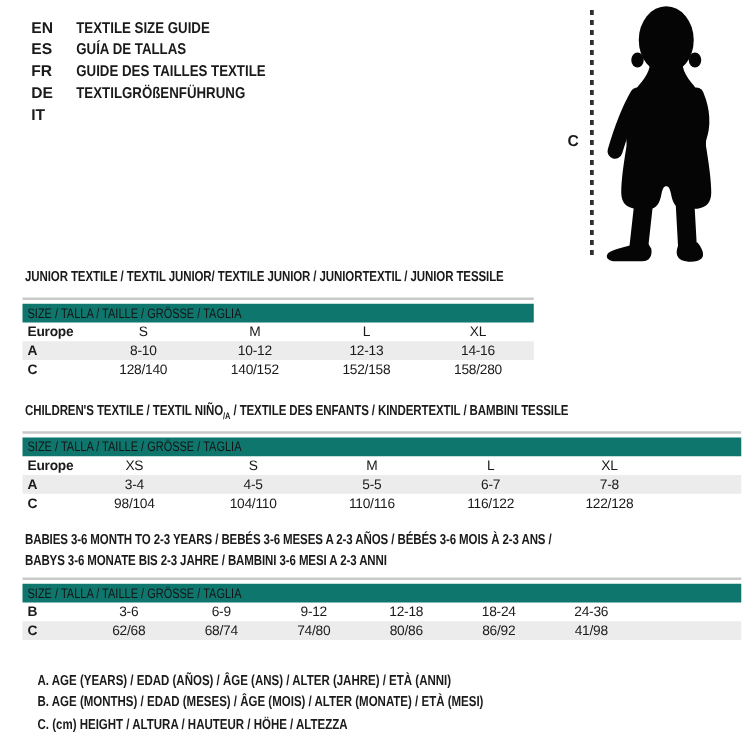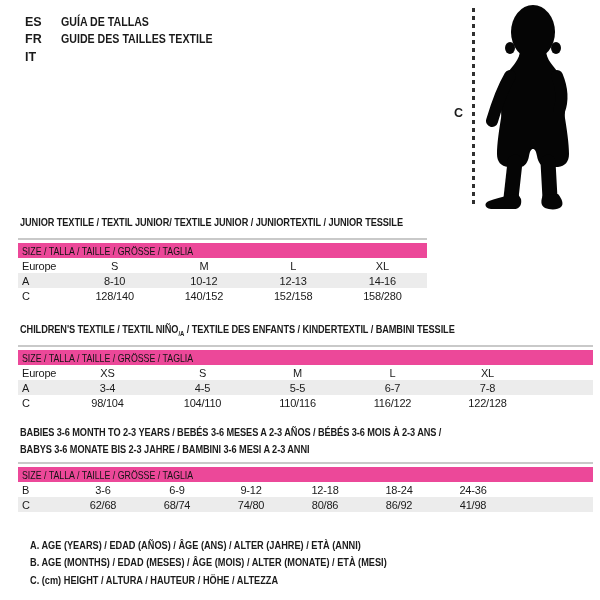--- a/index.html
+++ b/index.html
@@ -33,53 +33,61 @@
   .title-babies   { left:20px; top:424px; line-height:16.5px; }
   .table-title sub { font-size:7.5px; }
 
   
   .size-table { position:absolute; }
   .t1 { left:18px; top:238px; width:409px; }
   .t2 { left:18px; top:345px; width:575px; }
   .t3 { left:18px; top:462px; width:575px; }
 
   .rule { height:2px; background:#c9c9c9; }
-  .thead { margin-top:3px; height:15px; background:#ec4899;
+  .thead { margin-top:3px; height:15px; background:#0f766e;
            display:flex; align-items:center; padding-left:4px;
            font-size:11px; color:#141414; }
   .thead span { display:inline-block; transform:scaleX(0.8);
                 transform-origin:left center; white-space:nowrap; }
   .trow { height:15px; display:flex; align-items:center;
           font-size:11px; letter-spacing:-0.2px; }
   .trow.shaded { background:#ececec; }
-  .tlabel { padding-left:4px; box-sizing:border-box; flex:none; }
+  .tlabel { padding-left:4px; box-sizing:border-box; flex:none;font-weight:bold; }
   .tcell  { text-align:center; flex:none; }
   .spacer { flex:1; }
 
   .t1 .tlabel { width:52px; }  .t1 .tcell { flex:1; }
   .t2 .tlabel { width:42px; }  .t2 .tcell { width:95px;text-align:center; }
   .t3 .tlabel { width:48px; }  .t3 .tcell { width:74px; }
 
   
   .footnotes { left:30px; top:537px; }
   .footnote { font-weight:bold; font-size:11.5px; line-height:17.4px;
               transform:scaleX(0.8); transform-origin:left top;
               white-space:nowrap; }
 </style>
 </head>
 <body>
 
 <div class="abs lang-block">
   <div class="lang-row">
+    <div class="lang-code">EN</div>
+    <div class="lang-label"><span>TEXTILE SIZE GUIDE</span></div>
+  </div>
+  <div class="lang-row">
     <div class="lang-code">ES</div>
     <div class="lang-label"><span>GUÍA DE TALLAS</span></div>
   </div>
   <div class="lang-row">
     <div class="lang-code">FR</div>
     <div class="lang-label"><span>GUIDE DES TAILLES TEXTILE</span></div>
+  </div>
+  <div class="lang-row">
+    <div class="lang-code">DE</div>
+    <div class="lang-label"><span>TEXTILGRÖßENFÜHRUNG</span></div>
   </div>
   <div class="lang-row">
     <div class="lang-code">IT</div>
   </div>
 </div>
 
 <div class="abs dotted-line"></div>
 <div class="abs figure-label">C</div>
 
 <svg class="abs silhouette" width="112" height="208" viewBox="0 0 112 208" aria-hidden="true">

